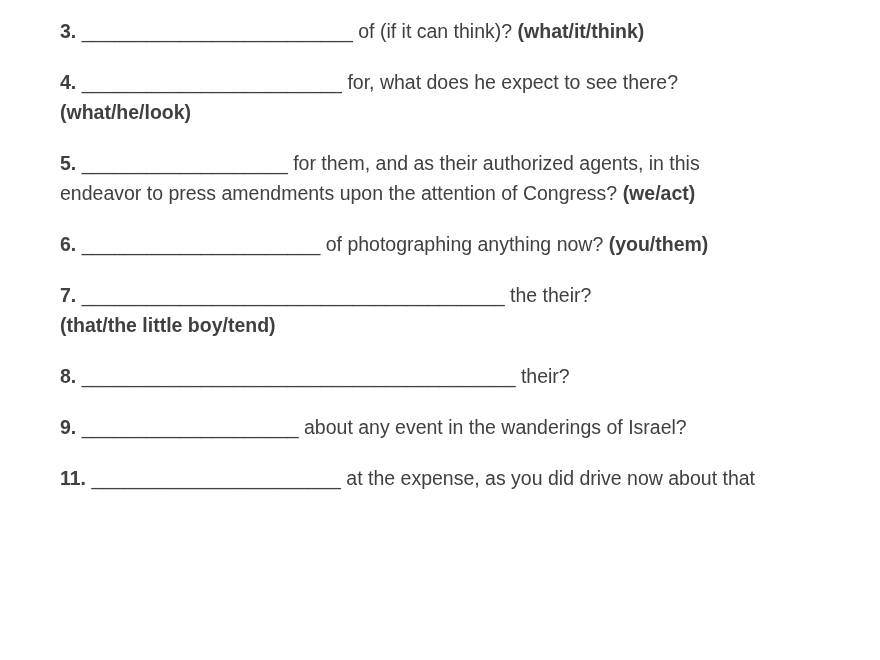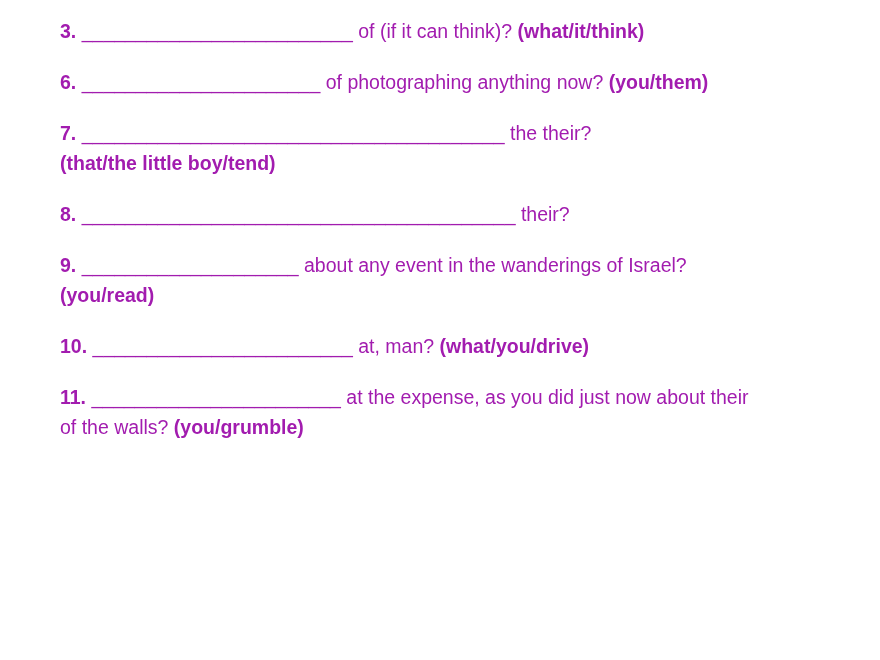--- a/index.html
+++ b/index.html
@@ -12,21 +12,21 @@
   }
   .page {
     box-sizing: border-box;
     width: 880px;
     height: 656px;
     padding: 16px 20px 0 60px;
     background: #ffffff;
     font-family: "Liberation Sans", "DejaVu Sans", sans-serif;
     font-size: 19.5px;
     line-height: 30px;
-    color: #a21caf;
+    color: #404040;
   }
   .item {
     margin: 0 0 21px 0;
     padding: 0;
   }
   .line {
     display: block;
     white-space: nowrap;
   }
   .seg { font-weight: 400; }
@@ -37,36 +37,37 @@
 </style>
 </head>
 <body>
 
 <div class="page">
   <div id="exercise-list">
       <p class="item">
         <span class="line"><span class="seg number bold">3.</span> <span class="seg blank">_________________________</span> <span class="seg text">of (if it can think)?</span> <span class="seg hint bold">(what/it/think)</span></span>
       </p>
       <p class="item">
+        <span class="line"><span class="seg number bold">4.</span> <span class="seg blank">________________________</span> <span class="seg text">for, what does he expect to see there?</span></span>
+        <span class="line"><span class="seg hint bold">(what/he/look)</span></span>
+      </p>
+      <p class="item">
+        <span class="line"><span class="seg number bold">5.</span> <span class="seg blank">___________________</span> <span class="seg text">for them, and as their authorized agents, in this</span></span>
+        <span class="line"><span class="seg text">endeavor to press amendments upon the attention of Congress?</span> <span class="seg hint bold">(we/act)</span></span>
       </p>
       <p class="item">
         <span class="line"><span class="seg number bold">6.</span> <span class="seg blank">______________________</span> <span class="seg text">of photographing anything now?</span> <span class="seg hint bold">(you/them)</span></span>
       </p>
       <p class="item">
         <span class="line"><span class="seg number bold">7.</span> <span class="seg blank">_______________________________________</span> <span class="seg text">the their?</span></span>
         <span class="line"><span class="seg hint bold">(that/the little boy/tend)</span></span>
       </p>
       <p class="item">
         <span class="line"><span class="seg number bold">8.</span> <span class="seg blank">________________________________________</span> <span class="seg text">their?</span></span>
       </p>
       <p class="item">
         <span class="line"><span class="seg number bold">9.</span> <span class="seg blank">____________________</span> <span class="seg text">about any event in the wanderings of Israel?</span></span>
-        <span class="line"><span class="seg hint bold">(you/read)</span></span>
       </p>
       <p class="item">
-        <span class="line"><span class="seg number bold">10.</span> <span class="seg blank">________________________</span> <span class="seg text">at, man?</span> <span class="seg hint bold">(what/you/drive)</span></span>
-      </p>
-      <p class="item">
-        <span class="line"><span class="seg number bold">11.</span> <span class="seg blank">_______________________</span> <span class="seg text">at the expense, as you did just now about their</span></span>
-        <span class="line"><span class="seg text">of the walls?</span> <span class="seg hint bold">(you/grumble)</span></span>
+        <span class="line"><span class="seg number bold">11.</span> <span class="seg blank">_______________________</span> <span class="seg text">at the expense, as you did drive now about that</span></span>
       </p>
     </div>
 </div>
 
 </body></html>

